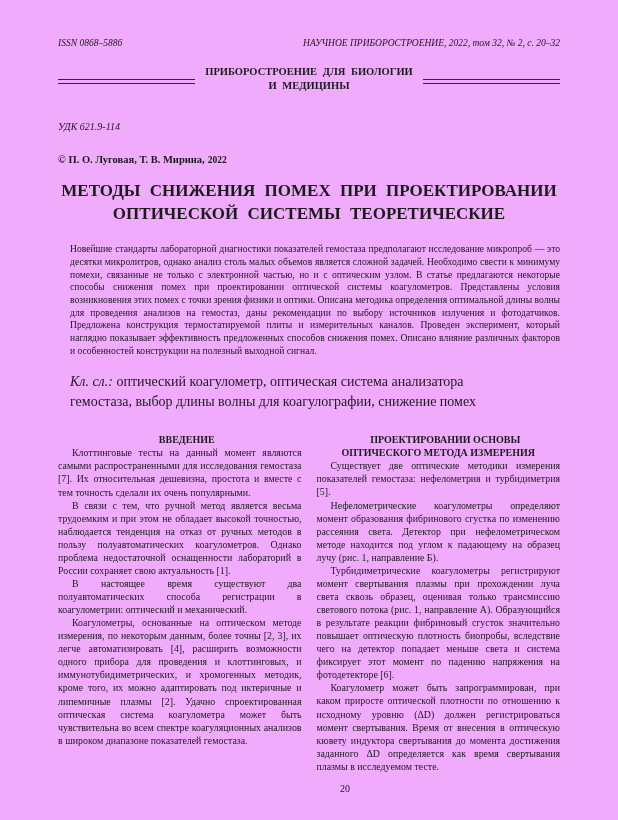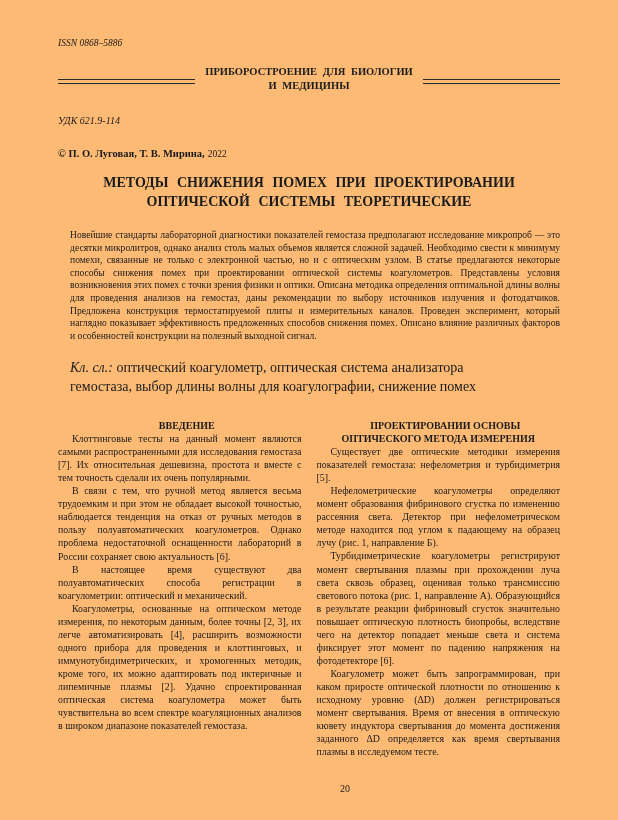--- a/index.html
+++ b/index.html
@@ -2,21 +2,21 @@
 <html lang="ru"><head>
 <meta charset="utf-8">
 <style>
   html, body { margin: 0; padding: 0; background: #ffffff; }
   .page {
     position: relative;
     width: 618px;
     height: 820px;
     box-sizing: border-box;
     padding: 38px 58px 0 58px;
-    background: #fdba74;
+    background: #f0abfc;
     color: #1b1b1b;
     font-family: "Liberation Serif", "DejaVu Serif", serif;
     overflow: hidden;
   }
   .meta-row {
     display: flex;
     justify-content: space-between;
     font-style: italic;
     font-size: 9.5px;
     line-height: 1.2;
@@ -36,39 +36,39 @@
   .banner-text {
     flex: 0 0 auto;
     padding: 0 10px;
     text-align: center;
     font-weight: bold;
     font-size: 10.5px;
     line-height: 1.3;
     word-spacing: 3px;
   }
   .udc {
-    margin-top: 22px;
+    margin-top: 28px;
     font-style: italic;
     font-size: 10px;
   }
   .copyright {
     margin-top: 22px;
     font-weight: bold;
     font-size: 10.5px;
   }
   .copyright .year {
-    font-weight: normal;
+    font-weight: bold;
     font-size: 9.5px;
     margin-left: 3px;
   }
   .title {
     margin-top: 14px;
     text-align: center;
     font-weight: bold;
-    font-size: 14px;
+    font-size: 17px;
     line-height: 1.4;
     word-spacing: 5px;
   }
   .abstract {
     margin: 17px 0 0 12px;
     font-size: 9.6px;
     line-height: 1.32;
     text-align: justify;
   }
   .keywords {
@@ -111,20 +111,21 @@
     padding-left: 36px;
   }
 </style>
 </head>
 <body>
 
 <div class="page">
 
   <div class="meta-row">
     <span>ISSN 0868–5886</span>
+    <span>НАУЧНОЕ ПРИБОРОСТРОЕНИЕ, 2022, том 32, № 2, с. 20–32</span>
   </div>
 
   <div class="banner">
     <span class="rule-double"></span>
     <div class="banner-text">
       <div>ПРИБОРОСТРОЕНИЕ ДЛЯ БИОЛОГИИ</div>
       <div>И МЕДИЦИНЫ</div>
     </div>
     <span class="rule-double"></span>
   </div>
@@ -144,21 +145,21 @@
 
   <div class="keywords">
     <span class="kw-label">Кл. сл.:</span><span> оптический коагулометр, оптическая система анализатора гемостаза, выбор длины волны для коагулографии, снижение помех</span>
   </div>
 
   <div class="columns">
 
     <div class="col">
       <p class="col-heading">ВВЕДЕНИЕ</p>
       <p>Клоттинговые тесты на данный момент являются самыми распространенными для исследования гемостаза [7]. Их относительная дешевизна, простота и вместе с тем точность сделали их очень популярными.</p>
-      <p>В связи с тем, что ручной метод является весьма трудоемким и при этом не обладает высокой точностью, наблюдается тенденция на отказ от ручных методов в пользу полуавтоматических коагулометров. Однако проблема недостаточной оснащенности лабораторий в России сохраняет свою актуальность [6].</p>
+      <p>В связи с тем, что ручной метод является весьма трудоемким и при этом не обладает высокой точностью, наблюдается тенденция на отказ от ручных методов в пользу полуавтоматических коагулометров. Однако проблема недостаточной оснащенности лабораторий в России сохраняет свою актуальность [1].</p>
       <p>В настоящее время существуют два полуавтоматических способа регистрации в коагулометрии: оптический и механический.</p>
       <p>Коагулометры, основанные на оптическом методе измерения, по некоторым данным, более точны [2, 3], их легче автоматизировать [4], расширить возможности одного прибора для проведения и клоттинговых, и иммунотубидиметрических, и хромогенных методик, кроме того, их можно адаптировать под иктеричные и липемичные плазмы [2]. Удачно спроектированная оптическая система коагулометра может быть чувствительна во всем спектре коагуляционных анализов в широком диапазоне показателей гемостаза.</p>
     </div>
 
     <div class="col">
       <p class="col-heading">ПРОЕКТИРОВАНИИ ОСНОВЫ ОПТИЧЕСКОГО МЕТОДА ИЗМЕРЕНИЯ</p>
       <p>Существует две оптические методики измерения показателей гемостаза: нефелометрия и турбидиметрия [5].</p>
       <p>Нефелометрические коагулометры определяют момент образования фибринового сгустка по изменению рассеяния света. Детектор при нефелометрическом методе находится под углом к падающему на образец лучу (рис. 1, направление Б).</p>
       <p>Турбидиметрические коагулометры регистрируют момент свертывания плазмы при прохождении луча света сквозь образец, оценивая только трансмиссию светового потока (рис. 1, направление А). Образующийся в результате реакции фибриновый сгусток значительно повышает оптическую плотность биопробы, вследствие чего на детектор попадает меньше света и система фиксирует этот момент по падению напряжения на фотодетекторе [6].</p>
       <p>Коагулометр может быть запрограммирован, при каком приросте оптической плотности по отношению к исходному уровню (ΔD) должен регистрироваться момент свертывания. Время от внесения в оптическую кювету индуктора свертывания до момента достижения заданного ΔD определяется как время свертывания плазмы в исследуемом тесте.</p>

